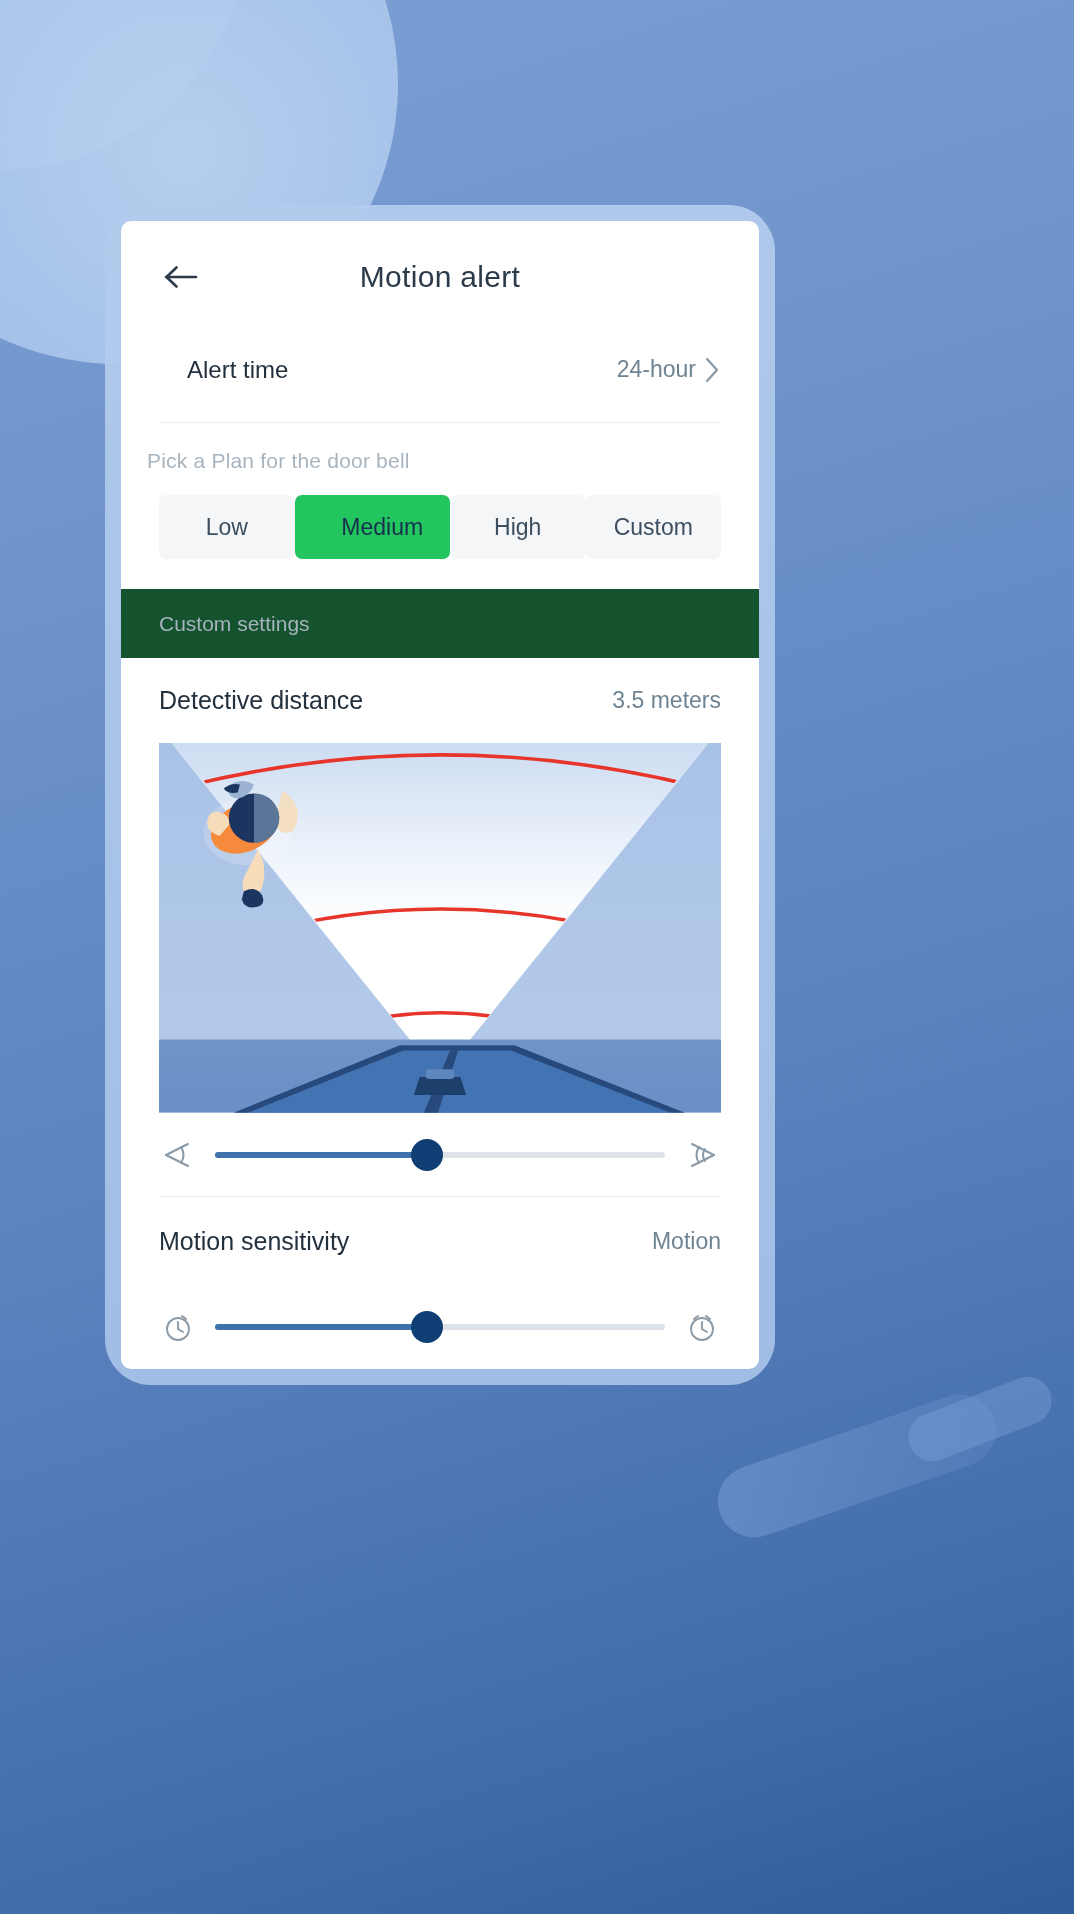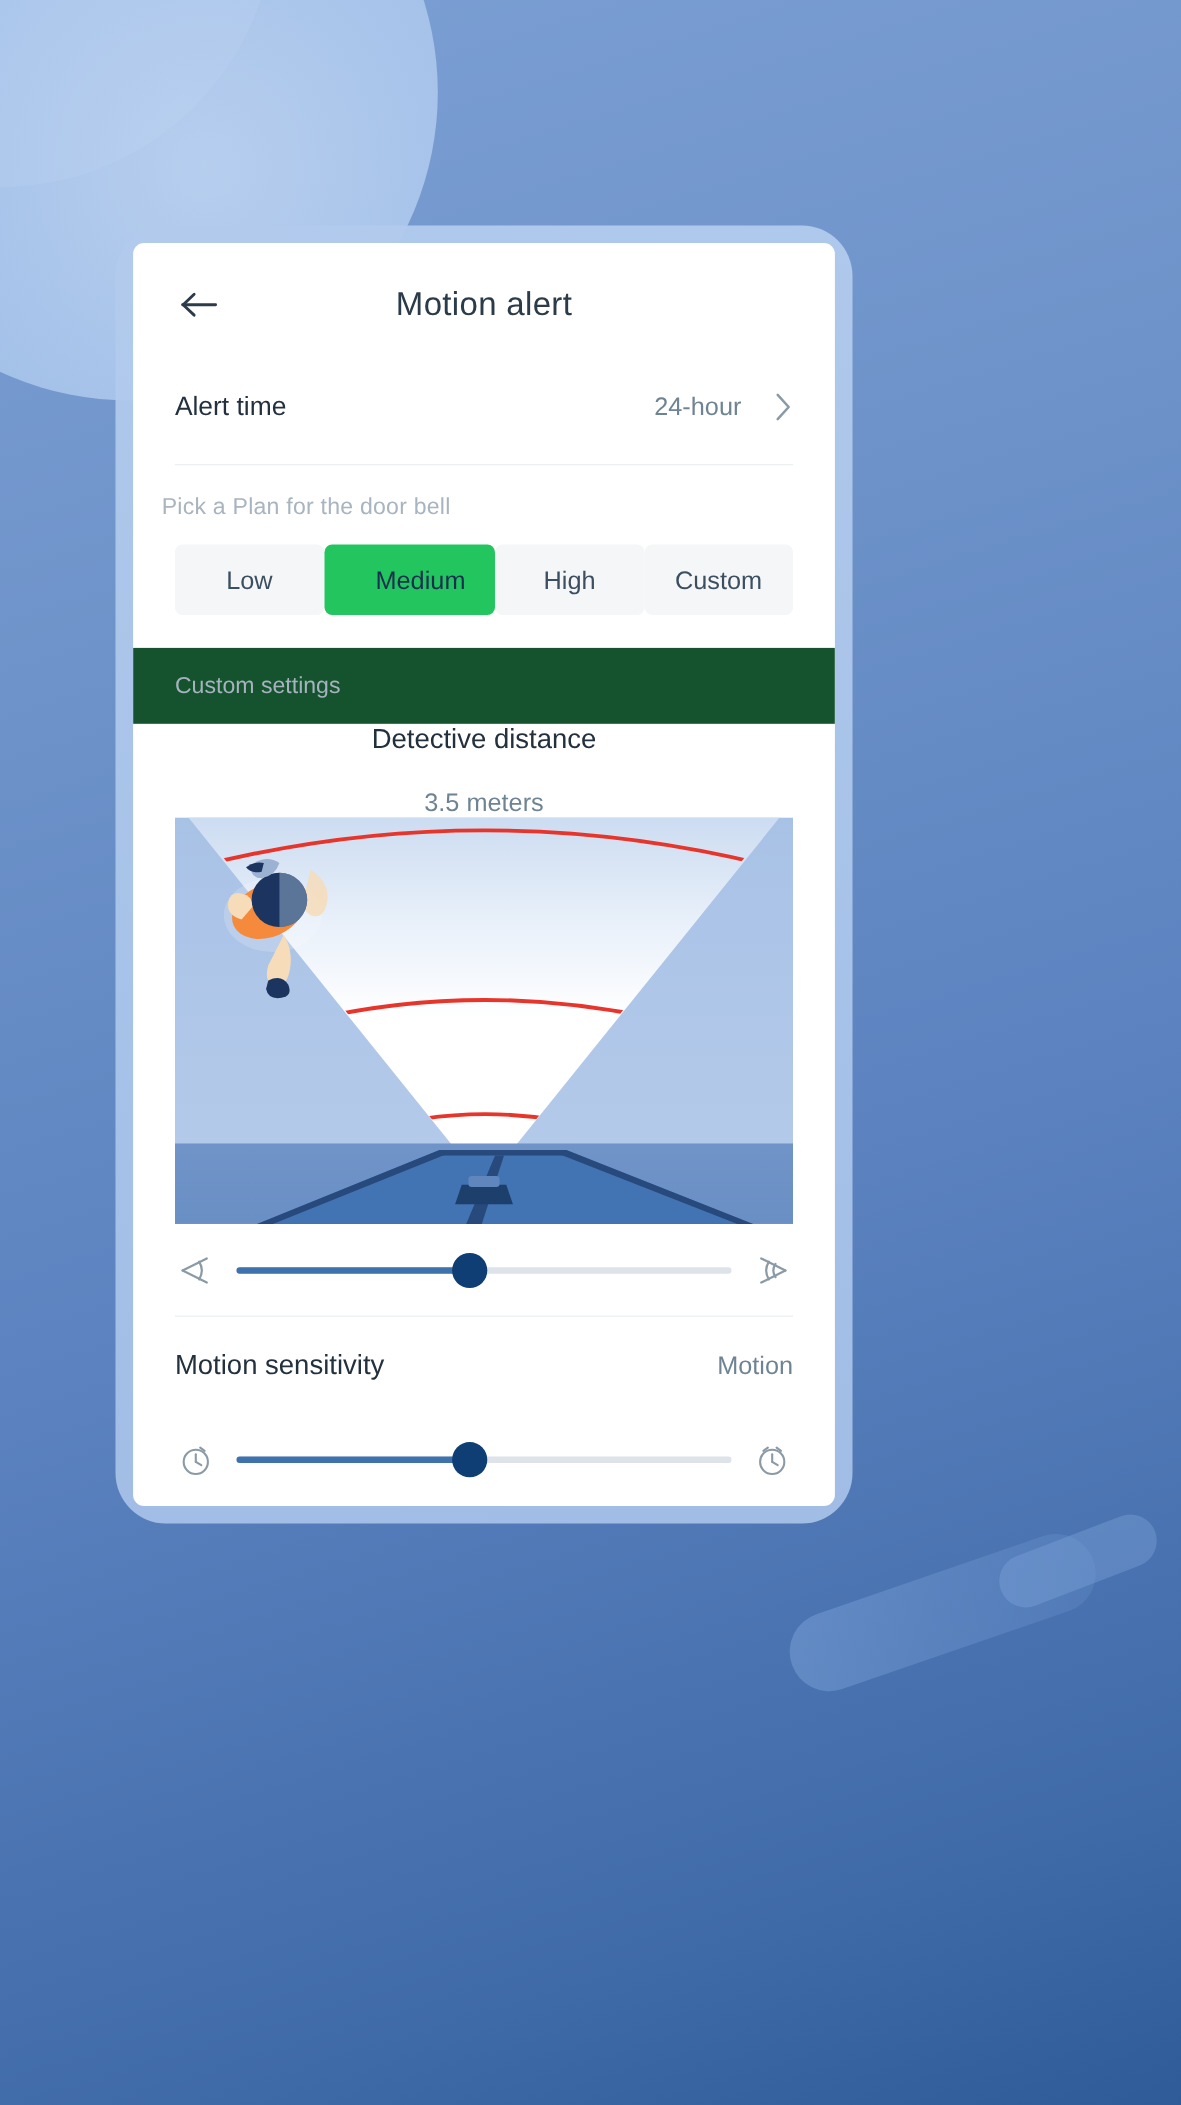--- a/index.html
+++ b/index.html
@@ -70,25 +70,25 @@
     text-align: center;
     font-size: 30px; font-weight: 400;
     color: #2c3b49; letter-spacing: .3px;
   }
 
   
   .row {
     display: flex; align-items: center; justify-content: space-between;
     padding: 0 38px;
   }
-  .row-alert { height: 74px; }
+  .row-alert { height: 74px; margin-left: 28px; }
   .row-label {
     font-size: 24px; color: #23313f; font-weight: 400;
   }
-  .row-value-wrap { display: flex; align-items: center; gap: 30px; }
+  .row-value-wrap { display: flex; align-items: center; gap: 8px; }
   .row-value {
     font-size: 23px; color: #6f8493; font-weight: 400;
   }
   .divider {
     height: 1px; background: #e9edf1;
     margin: 16px 38px 0 38px;
   }
   .section-hint {
     padding: 26px 38px 0 26px;
     font-size: 21px; color: #a8b4bf; letter-spacing: .2px;
@@ -118,21 +118,21 @@
   
   .band {
     background: #14532d;
     height: 70px;
     display: flex; align-items: center;
     padding: 0 38px;
     font-size: 21px; color: #a6b2bd;
   }
 
   
-  .row-distance { height: 86px; flex-direction: column; }
+  .row-distance { height: 86px; }
   .dd-label { font-size: 25px; color: #23313f; }
   .dd-value { font-size: 23px; color: #6f8493; }
 
   
   .illus-wrap {
     margin: 0 38px;
     height: 374px;
     overflow: hidden;
     position: relative;
   }

